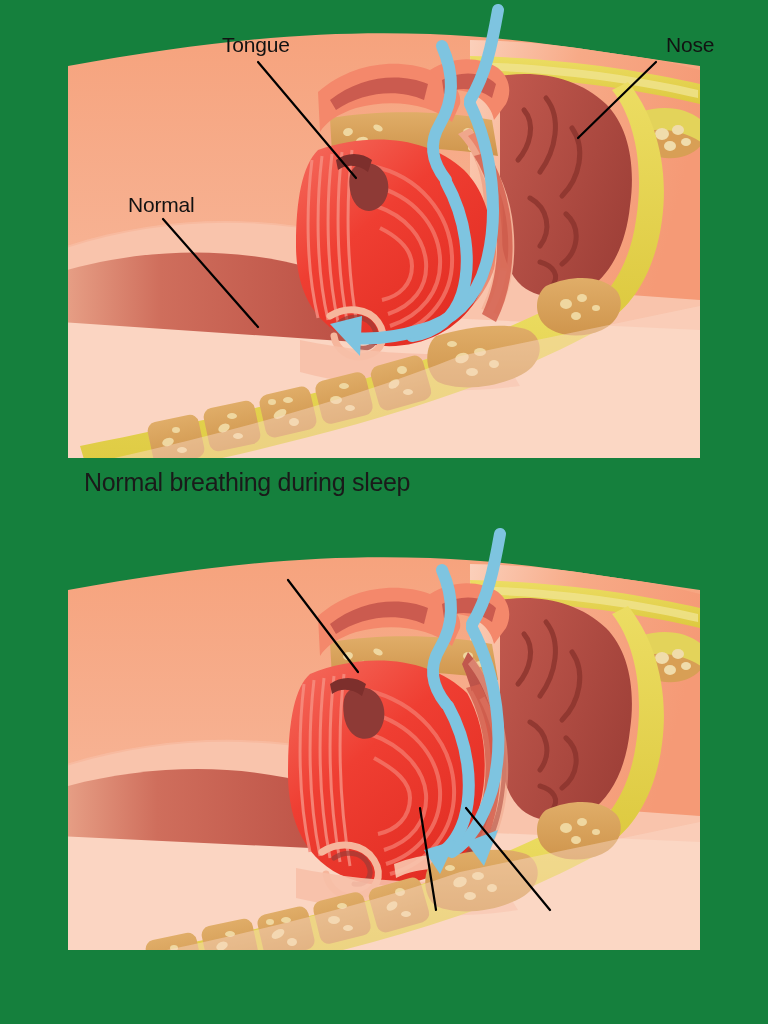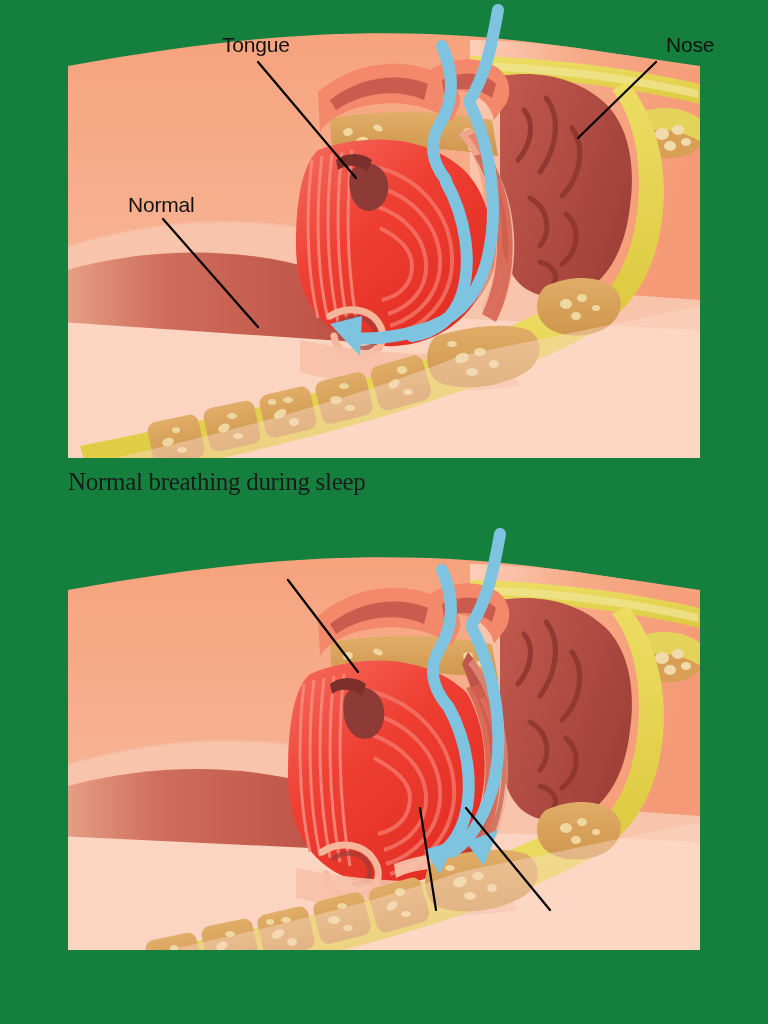--- a/index.html
+++ b/index.html
@@ -32,26 +32,26 @@
   .figure {
     position: absolute;
     left: 0; top: 0;
     width: 768px;
     height: 512px;
   }
   .figure svg { display: block; }
 
   .caption {
     position: absolute;
-    left: 68px;
+    left: 84px;
     font-size: 25px;
     font-weight: 400;
     letter-spacing: -0.3px;
     color: #1a1a1a;
-    font-family: Liberation Serif, serif;
+    font-family: Liberation Sans, sans-serif;
     white-space: nowrap;
   }
   #caption-normal { top: 468px; }
 
   .lbl {
     position: absolute;
     font-size: 21px;
     line-height: 25px;
     color: #121212;
     font-family: "Liberation Sans", sans-serif;

